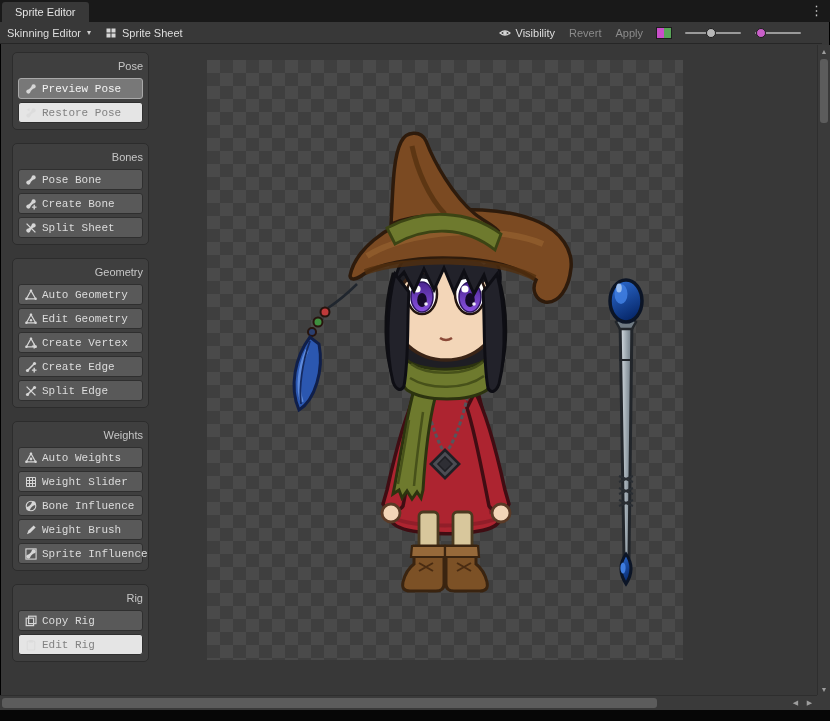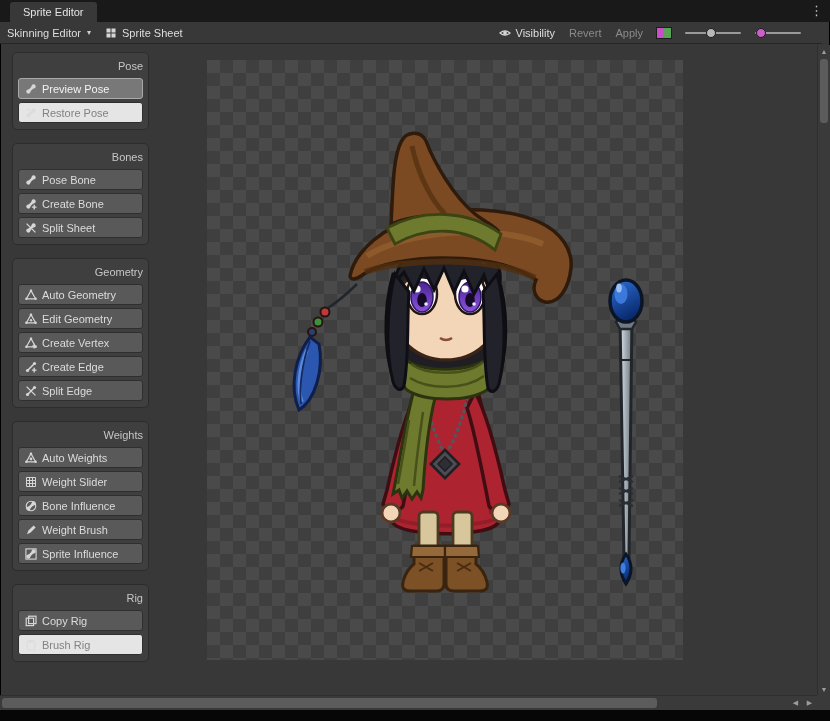--- a/index.html
+++ b/index.html
@@ -2,42 +2,42 @@
 <html><head>
 <meta charset="utf-8">
 <style>
   *{box-sizing:border-box;margin:0;padding:0}
   html,body{width:830px;height:721px;overflow:hidden;background:#000}
   body{font-family:"Liberation Sans",sans-serif;-webkit-font-smoothing:antialiased}
   .window{position:relative;width:830px;height:721px;background:#383838;overflow:hidden;box-shadow:inset 0 0 0 1px #000}
 
   
   .titlebar{position:absolute;top:0;left:0;right:0;height:22px;background:#191919;display:flex;align-items:flex-end}
-  .tab{height:20px;margin-left:10px;padding:0 13px;background:#383838;color:#e4e4e4;font-size:11px;display:flex;align-items:center;border-radius:3px 3px 0 0;cursor:pointer;white-space:nowrap}
+  .tab{height:20px;margin-left:2px;padding:0 13px;background:#383838;color:#e4e4e4;font-size:11px;display:flex;align-items:center;border-radius:3px 3px 0 0;cursor:pointer;white-space:nowrap}
   .kebab{position:absolute;right:7px;top:2px;color:#c6c6c6;font-size:13px;line-height:18px;cursor:pointer}
 
   
   .toolbar{position:absolute;top:22px;left:0;right:8px;height:22px;background:#383838;border-bottom:1px solid #262626;display:flex;align-items:center;font-size:11px;color:#dedede}
   .tb-item{display:flex;align-items:center;gap:5px;padding:0 7px;height:100%;cursor:pointer;white-space:nowrap}
   .tb-item.disabled{color:#8b8b8b;cursor:default}
   .caret{font-size:8px;color:#cfcfcf;margin-left:1px}
   .tb-spacer{flex:1}
   .icon{display:inline-flex;align-items:center;justify-content:center;color:#d6d6d6}
   .swatch{width:16px;height:12px;display:grid;grid-template-columns:1fr 1fr;border:1px solid #1d1d1d;margin:0 6px;cursor:pointer}
   .slider{position:relative;height:12px;margin:0 7px;cursor:pointer}
   .slider .track{position:absolute;left:0;right:0;top:5px;height:2px;background:#9a9a9a;border-radius:1px}
   .slider .knob{position:absolute;top:1px;width:10px;height:10px;border-radius:50%;background:#b8b8b8;border:1px solid #1d1d1d}
   .slider.s1{width:56px}.slider.s1 .knob{left:21px}
   .slider.s2{width:46px}.slider.s2 .knob{left:1px;background:#c95fc9}
 
   
   .sidebar{position:absolute;left:12px;top:52px;width:137px}
   .panel{background:#3f3f3f;border:1px solid #2c2c2c;border-radius:5px;padding:4px 5px 6px;margin-bottom:13px}
   .panel-title{text-align:right;color:#c6c6c6;font-size:11px;padding:3px 0 6px}
-  .tool-btn{display:flex;align-items:center;gap:5px;width:100%;height:21px;margin-top:3px;background:#595959;border:1px solid #2f2f2f;border-radius:3px;color:#dcdcdc;font-size:11px;padding:0 6px;cursor:pointer;font-family:Liberation Sans, sans-serif;text-align:left}
+  .tool-btn{display:flex;align-items:center;gap:5px;width:100%;height:21px;margin-top:3px;background:#595959;border:1px solid #2f2f2f;border-radius:3px;color:#dcdcdc;font-size:11px;padding:0 6px;cursor:pointer;font-family:Liberation Mono, monospace;text-align:left}
   .tool-btn:first-of-type{margin-top:0}
   .tool-btn .lbl{white-space:nowrap}
   .tool-btn.active{background:#787878;border-color:#a9a9a9;color:#f3f3f3}
   .tool-btn.disabled{background:#e5e5e5;border-color:#2f2f2f;color:#828282;cursor:default}
   .tool-btn.disabled .icon{opacity:.55}
 
   
   .checker{position:absolute;left:207px;top:60px;width:476px;height:600px;background-color:#4a4a4a;background-image:linear-gradient(45deg,#3f3f3f 25%,transparent 25%,transparent 75%,#3f3f3f 75%),linear-gradient(45deg,#3f3f3f 25%,transparent 25%,transparent 75%,#3f3f3f 75%);background-size:26px 26px;background-position:0 0,13px 13px;cursor:crosshair}
   .checker svg{position:absolute;inset:0}
 
@@ -293,21 +293,21 @@
           </span>
           <span class="lbl">Copy Rig</span>
         </button>
         <button class="tool-btn disabled">
           <span class="icon">
             <svg width="12" height="12" viewBox="0 0 12 12">
               <rect x="2.2" y="2.2" width="7.6" height="8.8" rx="1" fill="none" stroke="currentColor" stroke-width="1.2"></rect>
               <rect x="4.2" y="1" width="3.6" height="2.6" fill="currentColor"></rect>
             </svg>
           </span>
-          <span class="lbl">Brush Rig</span>
+          <span class="lbl">Edit Rig</span>
         </button>
       </div>
     </div>
 
   <div class="checker">
     <svg viewBox="0 0 476 600" width="476" height="600">
       <defs>
         <linearGradient id="g-shaft" x1="0" y1="0" x2="1" y2="0">
           <stop offset="0" stop-color="#dde3e8"></stop>
             <stop offset="0.55" stop-color="#9aa5ad"></stop>

